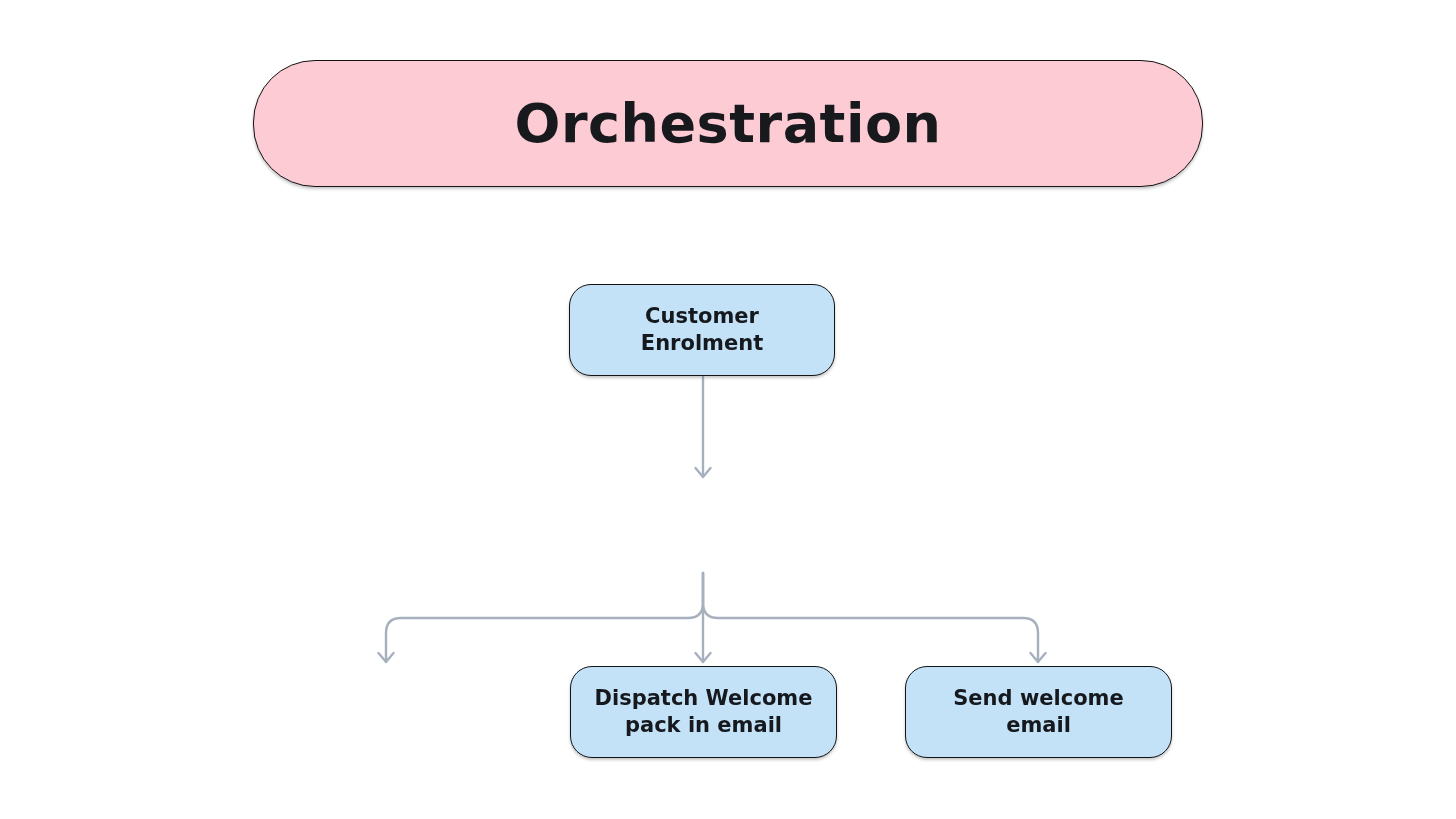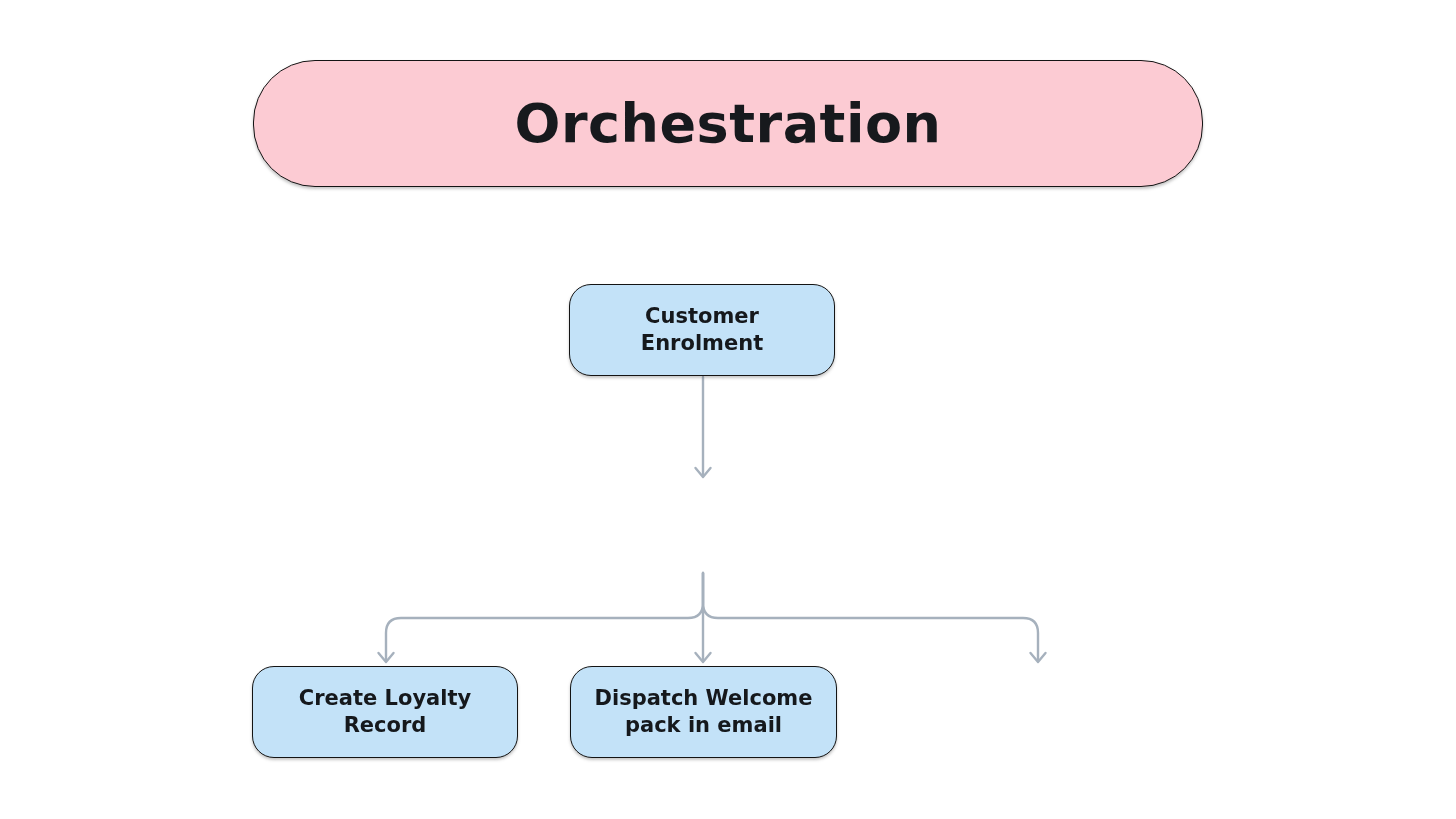--- a/index.html
+++ b/index.html
@@ -96,22 +96,22 @@
 
   <div class="title-pill">
     <span class="title-text">Orchestration</span>
   </div>
 
   <div class="node" id="node-customer-enrolment">
     <span class="node-text">Customer Enrolment</span>
   </div>
 
 
-  <div class="node" id="node-create-loyalty">
-    <span class="node-text">Create Loyalty Record</span>
-  </div>
 
   <div class="node" id="node-dispatch-pack">
     <span class="node-text">Dispatch Welcome pack in email</span>
   </div>
 
+  <div class="node" id="node-send-email">
+    <span class="node-text">Send welcome email</span>
+  </div>
 
 </div>
 
 </body></html>

